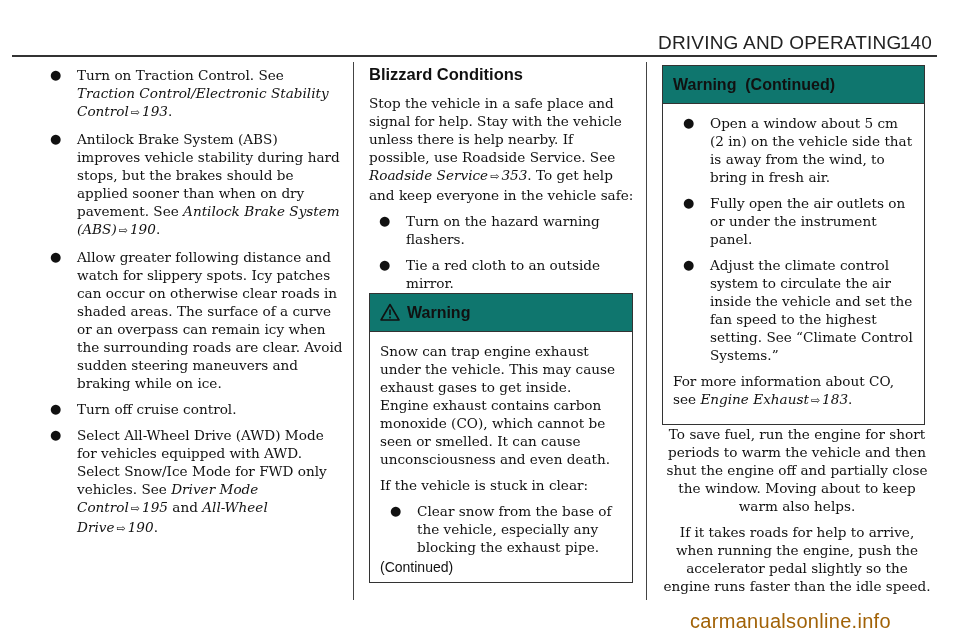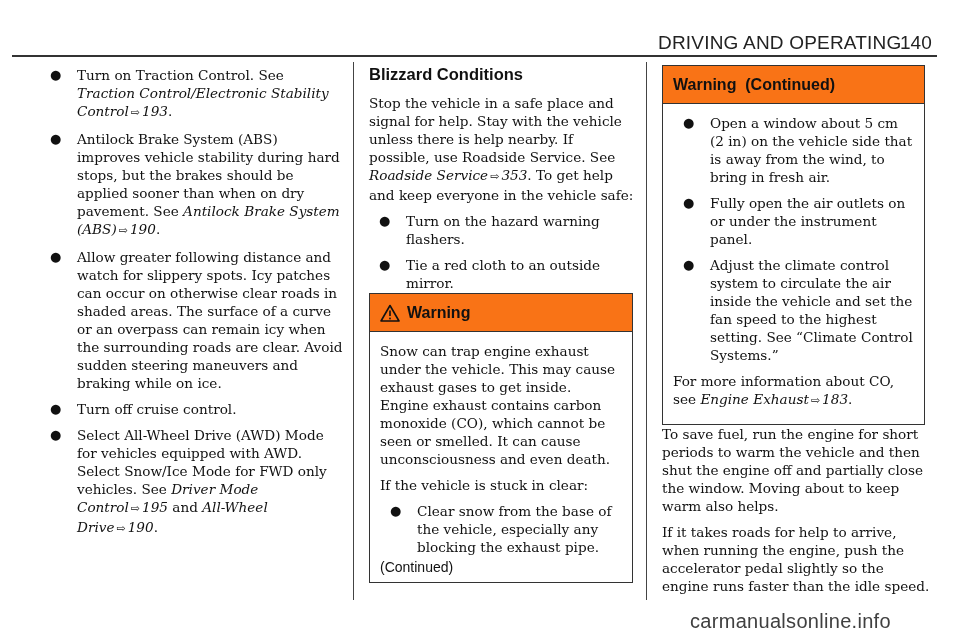--- a/index.html
+++ b/index.html
@@ -15,26 +15,26 @@
   .col { position: absolute; font-family: "DejaVu Serif", "Liberation Serif", serif; font-size: 13.6px; line-height: 18px; }
   .col p { margin: 0 0 8px 0; }
   .bullet { position: relative; padding-left: 37px; margin-bottom: 8px; }
   .bullet .dot { position: absolute; left: 10px; top: 0; font-size: 13px; }
   .ital { font-style: italic; }
   .arrow { font-style: normal; font-size: 11px; padding: 0 2px; }
 
   .h2 { font-family: "Liberation Sans", sans-serif; font-weight: bold; font-size: 16.5px; margin: 0 0 10px 0; line-height: 20px; }
 
   .warnbox { position: absolute; border: 1.5px solid #333; background: #fff; }
-  .warnhead { background: #f97316; border-bottom: 1.5px solid #333; font-family: "Liberation Sans", sans-serif; font-weight: bold; font-size: 16px; padding: 9px 10px 8px 10px; line-height: 20px; display: flex; align-items: center; }
+  .warnhead { background: #0f766e; border-bottom: 1.5px solid #333; font-family: "Liberation Sans", sans-serif; font-weight: bold; font-size: 16px; padding: 9px 10px 8px 10px; line-height: 20px; display: flex; }
   .warnbody { padding: 10px 8px 6px 10px; font-family: "DejaVu Serif", "Liberation Serif", serif; font-size: 13.6px; line-height: 18px; }
   .warnbody p { margin: 0 0 8px 0; }
   .cont { text-align: left; font-family: "Liberation Sans", sans-serif; font-size: 14px; margin-top: -2px; }
 
-  .watermark { position: absolute; left: 690px; top: 610px; font-family: "Liberation Sans", sans-serif; font-size: 20px; color: #404040; letter-spacing: 0.3px; }
+  .watermark { position: absolute; left: 690px; top: 610px; font-family: "Liberation Sans", sans-serif; font-size: 20px; color: #a16207; letter-spacing: 0.3px; }
 </style>
 </head>
 <body>
 
 <div class="header">
   <span class="title">DRIVING AND OPERATING</span>
   <span class="pagenum">140</span>
   <div class="rule"></div>
 </div>
 
@@ -115,18 +115,18 @@
     <div class="bullet">
       <span class="dot">●</span>
       <span>Adjust the climate control system to circulate the air inside the vehicle and set the fan speed to the highest setting. See “Climate Control Systems.”</span>
     </div>
     <p>
       <span>For more information about CO, see </span><span class="ital">Engine Exhaust</span><span class="arrow">⇨</span><span class="ital">183</span><span>.</span>
     </p>
   </div>
 </div>
 
-<div class="col" style="left:662px; top:425px; width:270px;">
+<div class="col" style="left:662px; top:425px; width:270px;text-align:center;">
   <p>To save fuel, run the engine for short periods to warm the vehicle and then shut the engine off and partially close the window. Moving about to keep warm also helps.</p>
   <p>If it takes roads for help to arrive, when running the engine, push the accelerator pedal slightly so the engine runs faster than the idle speed.</p>
 </div>
 
 <div class="watermark">carmanualsonline.info</div>
 
 </body></html>

